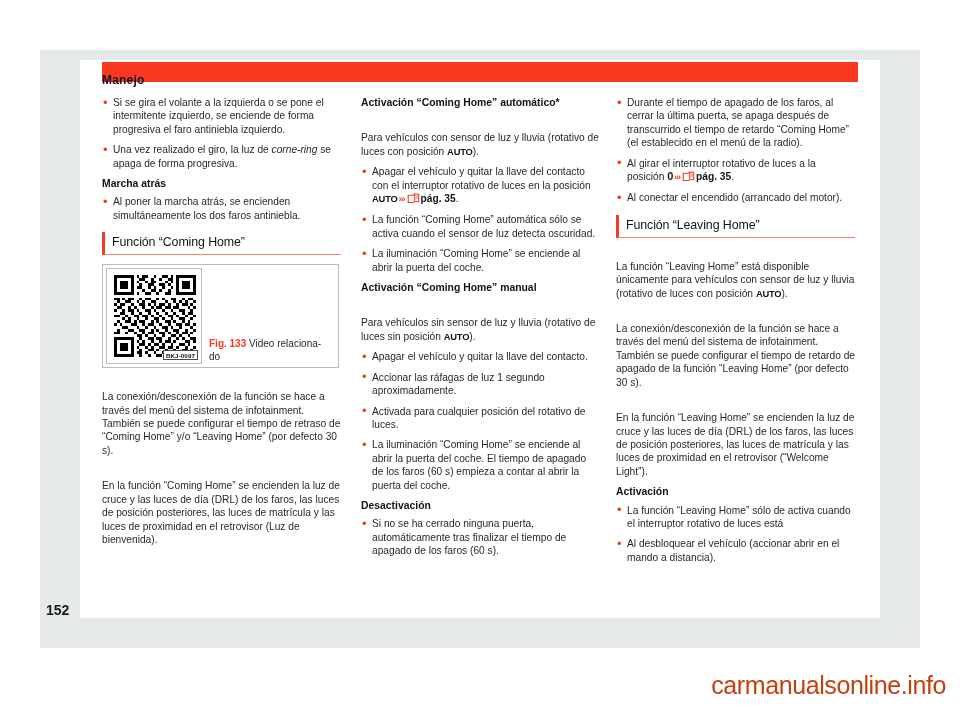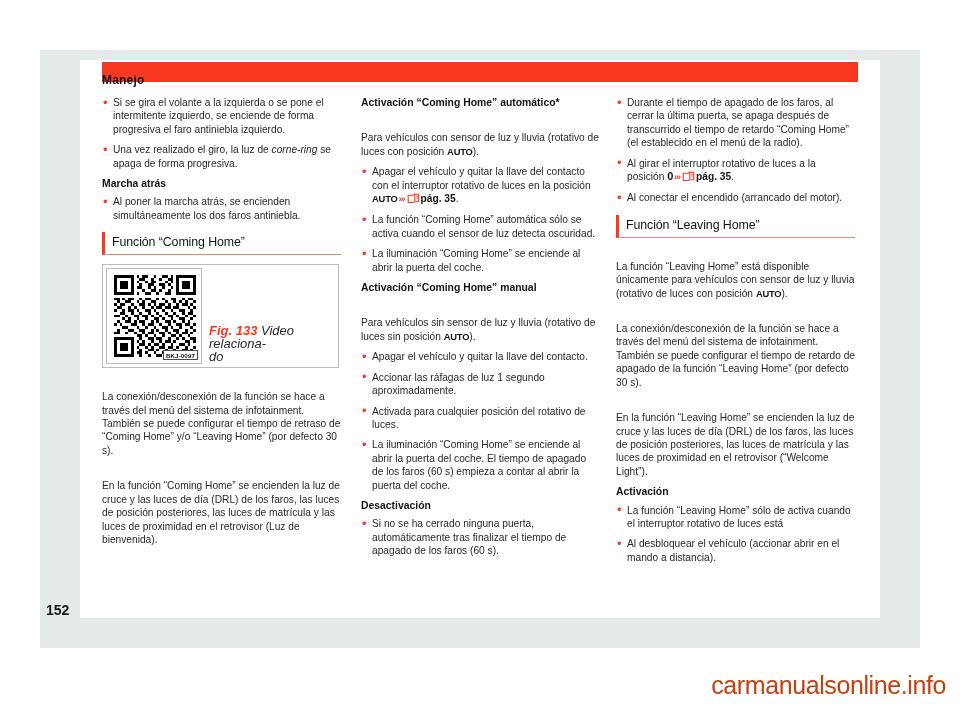--- a/index.html
+++ b/index.html
@@ -122,21 +122,21 @@
   }
   .qr-canvas{position:absolute;left:7px;top:6px;}
   .qr-id{
     position:absolute;right:3px;bottom:3px;
     border:1px solid #4a4a4a;background:#fff;
     font-size:6.2px;font-weight:bold;color:#111;
     padding:0.5px 2px;letter-spacing:.1px;
   }
   .fig-cap{
     position:absolute;left:106px;right:4px;bottom:4px;
-    font-size:13px;line-height:13px;color:#26282a;font-style:italic;
+    font-size:10px;line-height:13px;color:#26282a;
   }
   .fig-no{color:#f93822;font-weight:bold;}
 
   
   #watermark{
     position:absolute;right:14px;bottom:8px;
     font-size:25px;color:#c2410c;letter-spacing:-.4px;margin-left:20px;
   }
 </style>
 </head>

